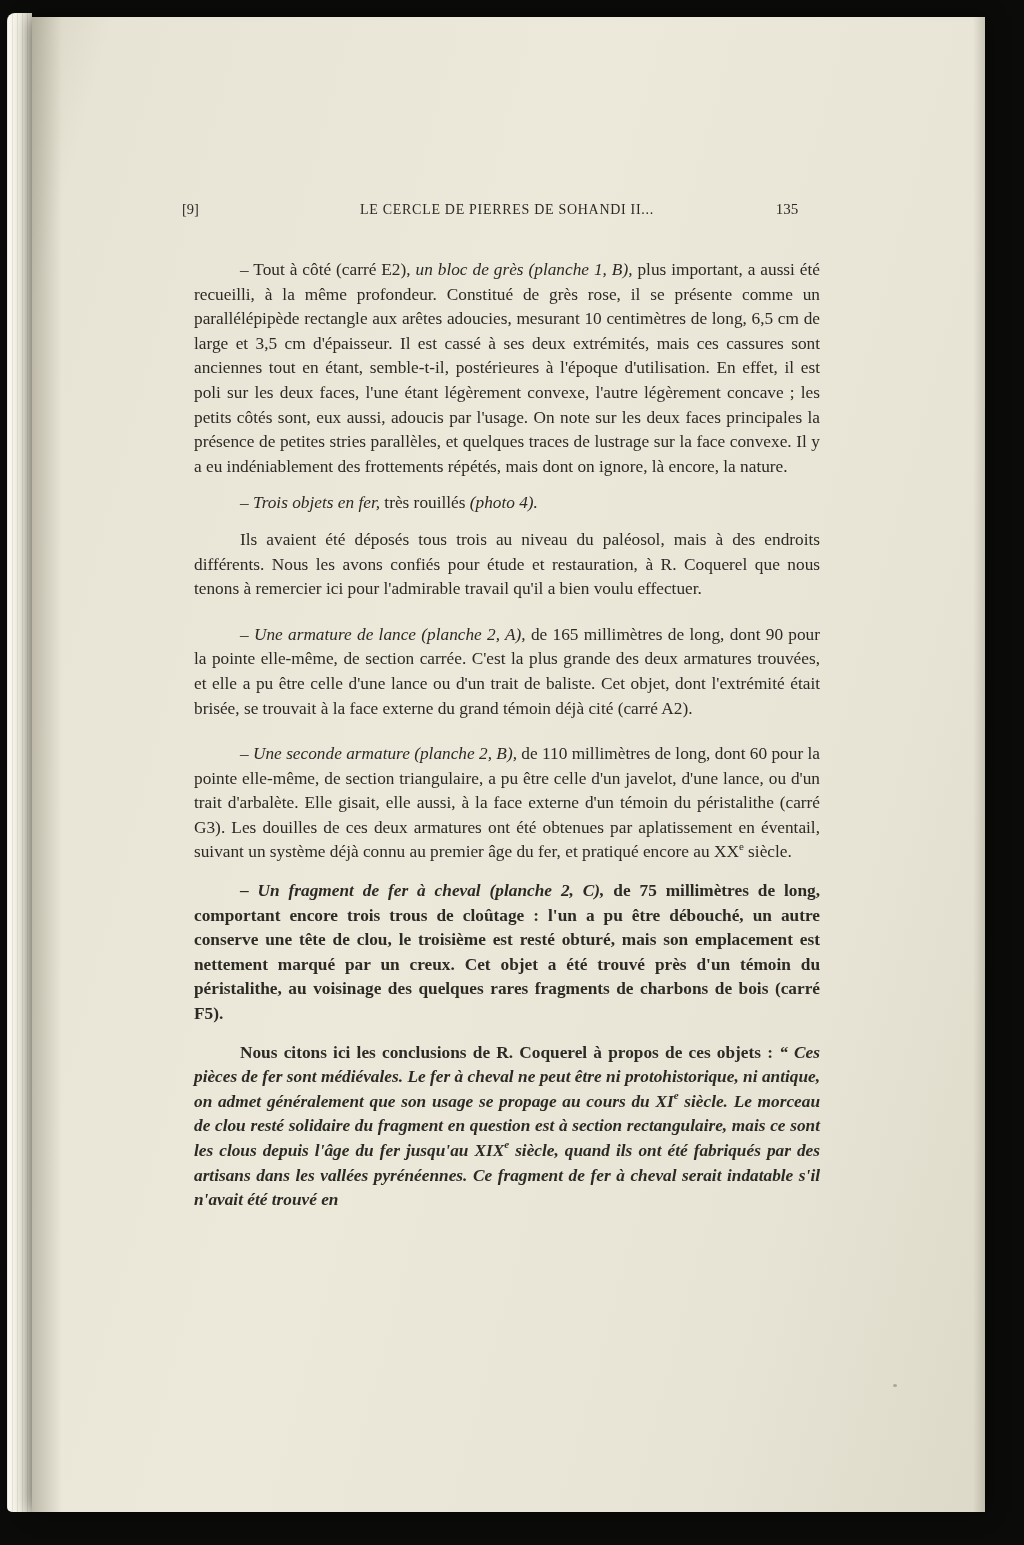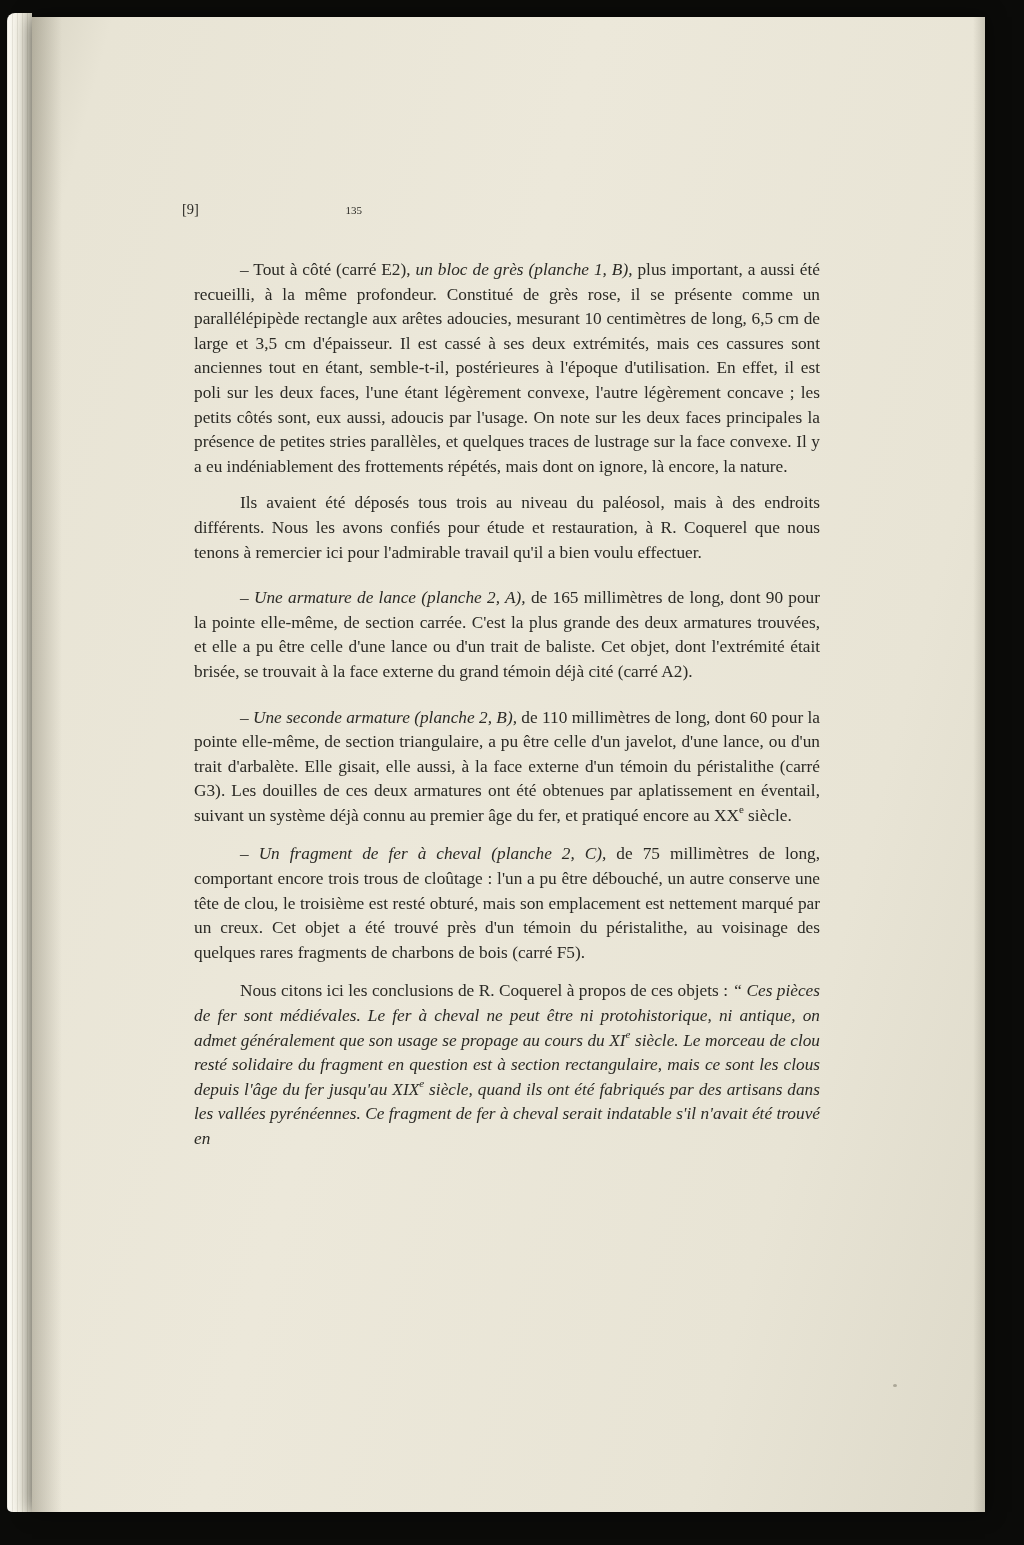--- a/index.html
+++ b/index.html
@@ -33,54 +33,56 @@
     background:linear-gradient(270deg,rgba(70,65,50,.20),rgba(70,65,50,0));
   }
   .content{
     position:absolute;left:150px;top:0;width:650px;color:#2b2a25;
   }
   .header{
     margin-top:184px;display:flex;align-items:baseline;
   }
   .header .marker{width:90px;font-size:14.5px;}
   .header .title{flex:1;text-align:center;font-size:14px;letter-spacing:.7px;white-space:nowrap;}
-  .header .folio{width:90px;text-align:right;font-size:11px;}
+  .header .folio{width:90px;text-align:center;font-size:15px;}
   .body{
     margin-top:40px;
     font-size:17.3px;line-height:24.6px;
     text-align:justify;
   }
   .body p{margin:12px;text-indent:46px;}
   .gap-sm{margin-top:8px !important;}
-  .gap-md{margin-top:14px !important;}
+  .gap-md{margin-top:14px !important;font-weight:bold;}
   .gap-lg{margin-top:21px !important;}
   .it{font-style:italic;}
   sup{font-size:11px;line-height:0;position:relative;top:-1px;vertical-align:super;}
   .speck{
     position:absolute;left:893px;top:1384px;width:4px;height:3px;border-radius:50%;
     background:#6b6657;opacity:.45;
   }
 </style>
 </head>
 <body>
 
 <div class="scene">
 
   <div class="edge-stack"></div>
 
   <div class="paper">
     <div class="content">
 
       <div class="header">
         <span class="marker">[9]</span>
+        <span class="title">LE CERCLE DE PIERRES DE SOHANDI II...</span>
         <span class="folio">135</span>
       </div>
 
       <div class="body">
         <p><span>– Tout à côté (carré E2), </span><span class="it">un bloc de grès (planche 1, B),</span><span> plus important, a aussi été recueilli, à la même profondeur. Constitué de grès rose, il se présente comme un parallélépipède rectangle aux arêtes adoucies, mesurant 10 centimètres de long, 6,5 cm de large et 3,5 cm d'épaisseur. Il est cassé à ses deux extrémités, mais ces cassures sont anciennes tout en étant, semble-t-il, postérieures à l'époque d'utilisation. En effet, il est poli sur les deux faces, l'une étant légèrement convexe, l'autre légèrement concave ; les petits côtés sont, eux aussi, adoucis par l'usage. On note sur les deux faces principales la présence de petites stries parallèles, et quelques traces de lustrage sur la face convexe. Il y a eu indéniablement des frottements répétés, mais dont on ignore, là encore, la nature.</span></p>
+        <p class="gap-sm"><span>– </span><span class="it">Trois objets en fer,</span><span> très rouillés </span><span class="it">(photo 4).</span></p>
         <p><span>Ils avaient été déposés tous trois au niveau du paléosol, mais à des endroits différents. Nous les avons confiés pour étude et restauration, à R. Coquerel que nous tenons à remercier ici pour l'admirable travail qu'il a bien voulu effectuer.</span></p>
         <p class="gap-lg"><span>– </span><span class="it">Une armature de lance (planche 2, A),</span><span> de 165 millimètres de long, dont 90 pour la pointe elle-même, de section carrée. C'est la plus grande des deux armatures trouvées, et elle a pu être celle d'une lance ou d'un trait de baliste. Cet objet, dont l'extrémité était brisée, se trouvait à la face externe du grand témoin déjà cité (carré A2).</span></p>
         <p class="gap-lg"><span>– </span><span class="it">Une seconde armature (planche 2, B),</span><span> de 110 millimètres de long, dont 60 pour la pointe elle-même, de section triangulaire, a pu être celle d'un javelot, d'une lance, ou d'un trait d'arbalète. Elle gisait, elle aussi, à la face externe d'un témoin du péristalithe (carré G3). Les douilles de ces deux armatures ont été obtenues par aplatissement en éventail, suivant un système déjà connu au premier âge du fer, et pratiqué encore au XX</span><sup>e</sup><span> siècle.</span></p>
         <p class="gap-md"><span>– </span><span class="it">Un fragment de fer à cheval (planche 2, C),</span><span> de 75 millimètres de long, comportant encore trois trous de cloûtage : l'un a pu être débouché, un autre conserve une tête de clou, le troisième est resté obturé, mais son emplacement est nettement marqué par un creux. Cet objet a été trouvé près d'un témoin du péristalithe, au voisinage des quelques rares fragments de charbons de bois (carré F5).</span></p>
         <p class="gap-md"><span>Nous citons ici les conclusions de R. Coquerel à propos de ces objets : </span><span class="it">“ Ces pièces de fer sont médiévales. Le fer à cheval ne peut être ni protohistorique, ni antique, on admet généralement que son usage se propage au cours du XI</span><sup class="it">e</sup><span class="it"> siècle. Le morceau de clou resté solidaire du fragment en question est à section rectangulaire, mais ce sont les clous depuis l'âge du fer jusqu'au XIX</span><sup class="it">e</sup><span class="it"> siècle, quand ils ont été fabriqués par des artisans dans les vallées pyrénéennes. Ce fragment de fer à cheval serait indatable s'il n'avait été trouvé en</span></p>
       </div>
 
     </div>
   </div>
 

